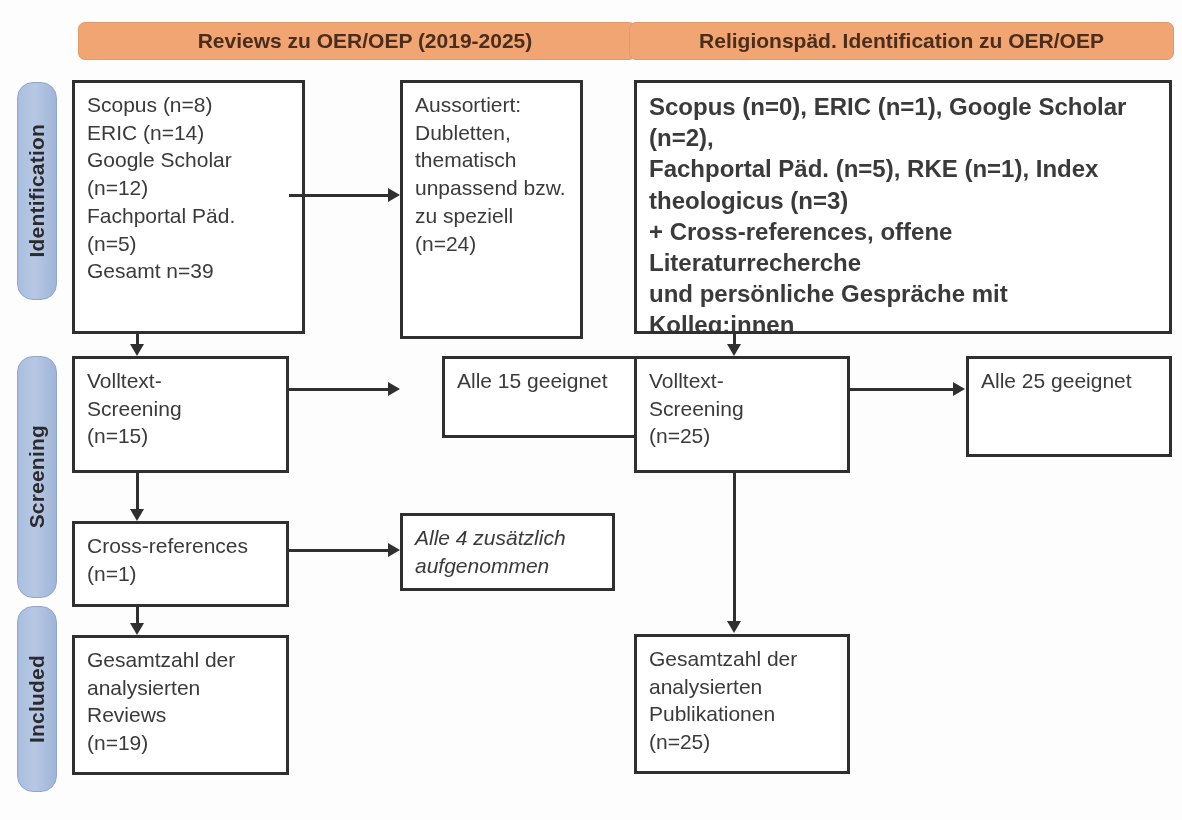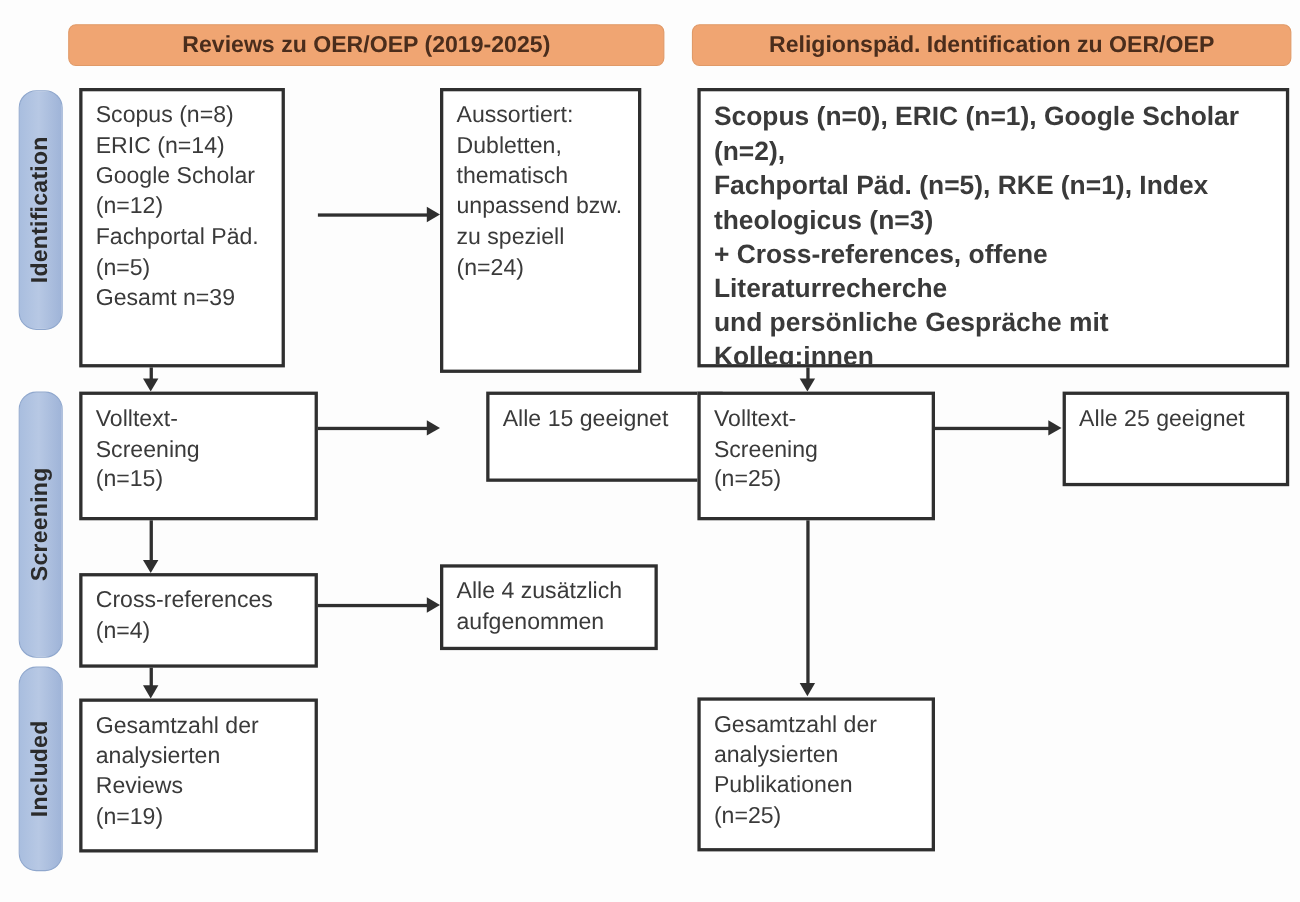--- a/index.html
+++ b/index.html
@@ -104,25 +104,25 @@
   </div>
 
   <div class="stage-bar" style="left:17px; top:356px; width:38px; height:240px;">
     <span>Screening</span>
   </div>
 
   <div class="stage-bar" style="left:17px; top:606px; width:38px; height:184px;">
     <span>Included</span>
   </div>
 
-  <div class="col-header" style="left:62px; top:22px; width:540px; height:36px;">Reviews zu OER/OEP (2019-2025)</div>
+  <div class="col-header" style="left:78px; top:22px; width:540px; height:36px;padding-left:16px;">Reviews zu OER/OEP (2019-2025)</div>
 
   <div class="col-header" style="left:629px; top:22px; width:543px; height:36px;">Religionspäd. Identification zu OER/OEP</div>
 
-  <div class="node" style="left:72px; top:80px; width:187px; height:254px;">Scopus (n=8)
+  <div class="node" style="left:72px; top:80px; width:233px; height:254px;">Scopus (n=8)
 ERIC (n=14)
 Google Scholar
 (n=12)
 Fachportal Päd.
 (n=5)
 Gesamt n=39</div>
 
   <div class="node" style="left:400px; top:80px; width:183px; height:259px;">Aussortiert:
 Dubletten,
 thematisch
@@ -142,23 +142,23 @@
 
   <div class="node" style="left:400px; top:356px; width:215px; height:82px;margin-left:42px;">Alle 15 geeignet</div>
 
   <div class="conn-h" style="left:289px; top:388px; width:100px;"></div>
   <div class="arrow-right" style="left:388px; top:382px;"></div>
 
   <div class="conn-v" style="left:136px; top:473px; height:38px;"></div>
   <div class="arrow-down" style="left:130px; top:509px;"></div>
 
   <div class="node" style="left:72px; top:521px; width:217px; height:86px;">Cross-references
-(n=4)</div>
+(n=1)</div>
 
-  <div class="node" style="left:400px; top:513px; width:198px; height:78px;">Alle 4 zusätzlich
+  <div class="node" style="left:400px; top:513px; width:215px; height:78px;font-style:italic;">Alle 4 zusätzlich
 aufgenommen</div>
 
   <div class="conn-h" style="left:289px; top:549px; width:100px;"></div>
   <div class="arrow-right" style="left:388px; top:543px;"></div>
 
   <div class="conn-v" style="left:136px; top:607px; height:20px;"></div>
   <div class="arrow-down" style="left:130px; top:623px;"></div>
 
   <div class="node" style="left:72px; top:635px; width:217px; height:140px;">Gesamtzahl der
 analysierten
@@ -173,21 +173,21 @@
 (n=13)
 Gesamt n=25</div>
 
   <div class="conn-v" style="left:733px; top:334px; height:12px;"></div>
   <div class="arrow-down" style="left:727px; top:344px;"></div>
 
   <div class="node" style="left:634px; top:356px; width:216px; height:117px;">Volltext-
 Screening
 (n=25)</div>
 
-  <div class="node" style="left:966px; top:356px; width:206px; height:86px;">Alle 25 geeignet</div>
+  <div class="node" style="left:966px; top:356px; width:206px; height:101px;">Alle 25 geeignet</div>
 
   <div class="conn-h" style="left:850px; top:388px; width:104px;"></div>
   <div class="arrow-right" style="left:953px; top:382px;"></div>
 
   <div class="conn-v" style="left:733px; top:473px; height:150px;"></div>
   <div class="arrow-down" style="left:727px; top:621px;"></div>
 
   <div class="node" style="left:634px; top:634px; width:216px; height:140px;">Gesamtzahl der
 analysierten
 Publikationen

